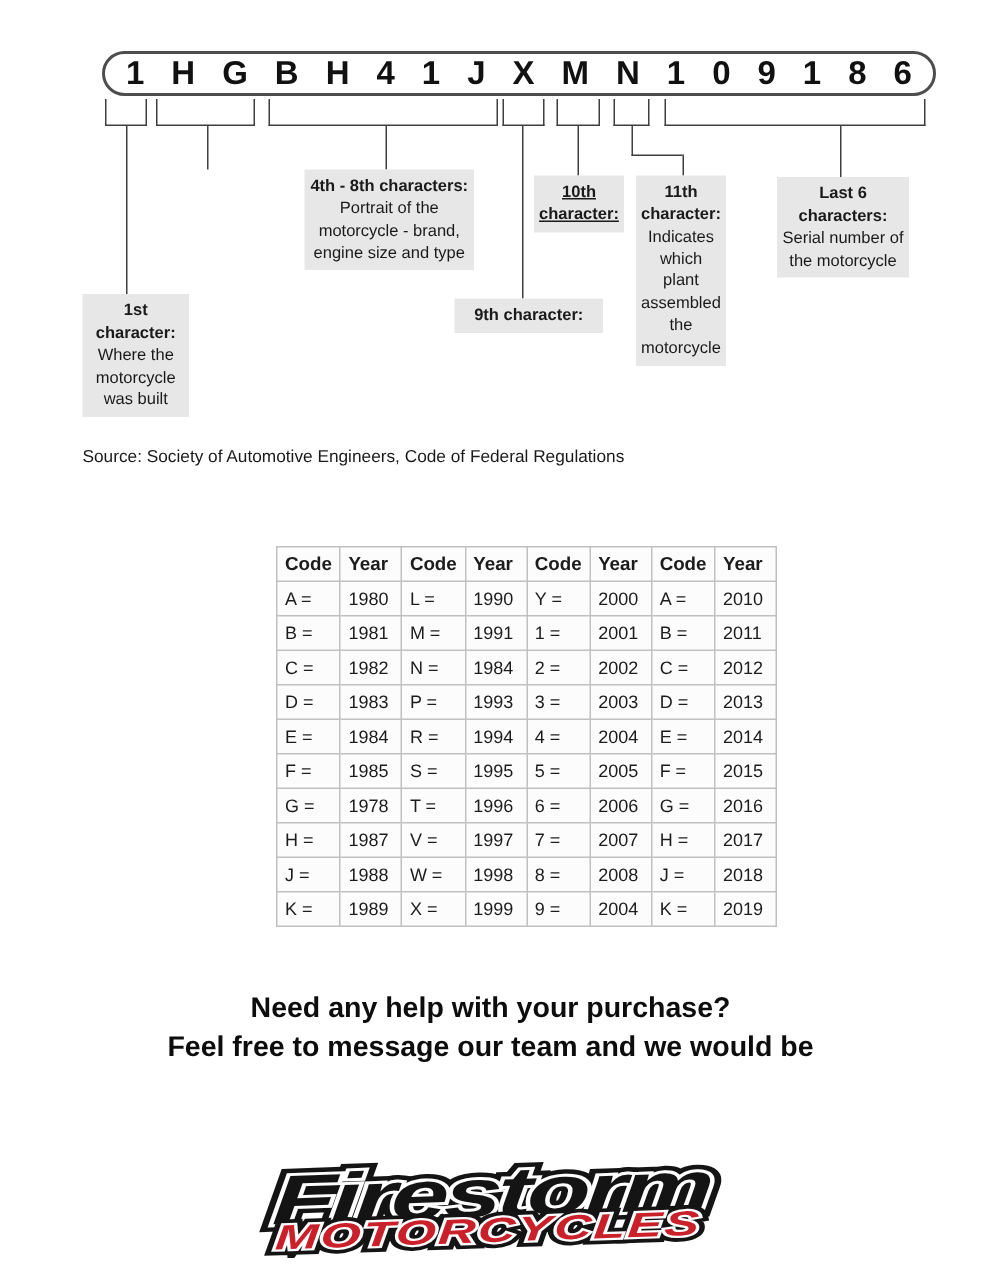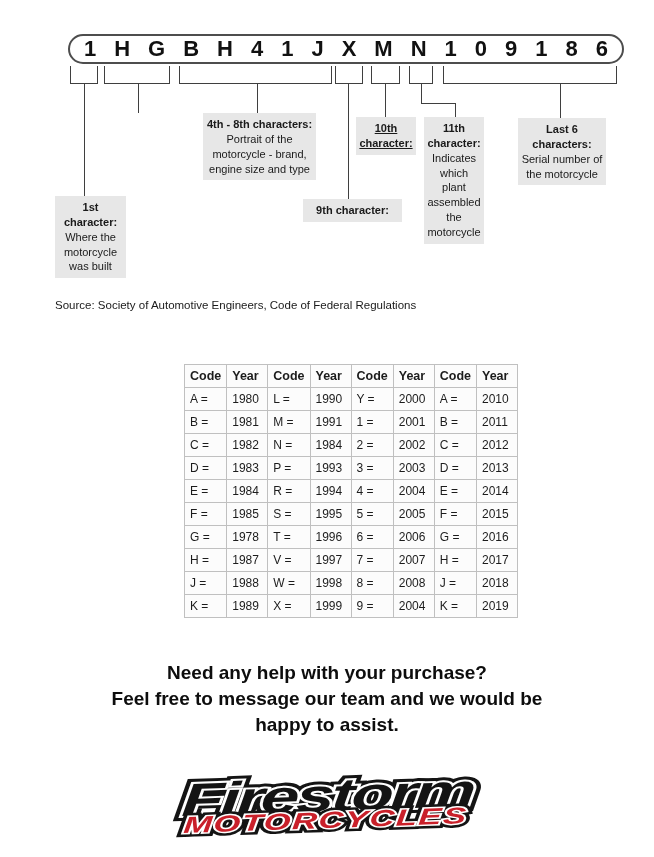--- a/index.html
+++ b/index.html
@@ -263,21 +263,20 @@
           <td class="year">2004</td>
           <td class="code">K =</td>
           <td class="year">2019</td>
         </tr>
       </tbody>
     </table>
 
   <div class="help">
     <div>Need any help with your purchase?</div>
     <div>Feel free to message our team and we would be</div>
-    <div>happy to assist.</div>
   </div>
 
   <div class="logo-wrap">
     <div class="logo-lockup">
       <div>
         <span class="logo-word logo-main">
           <span class="layer stroke-b">Firestorm</span>
           <span class="layer stroke-w">Firestorm</span>
           <span class="fill">Firestorm</span>
         </span>

